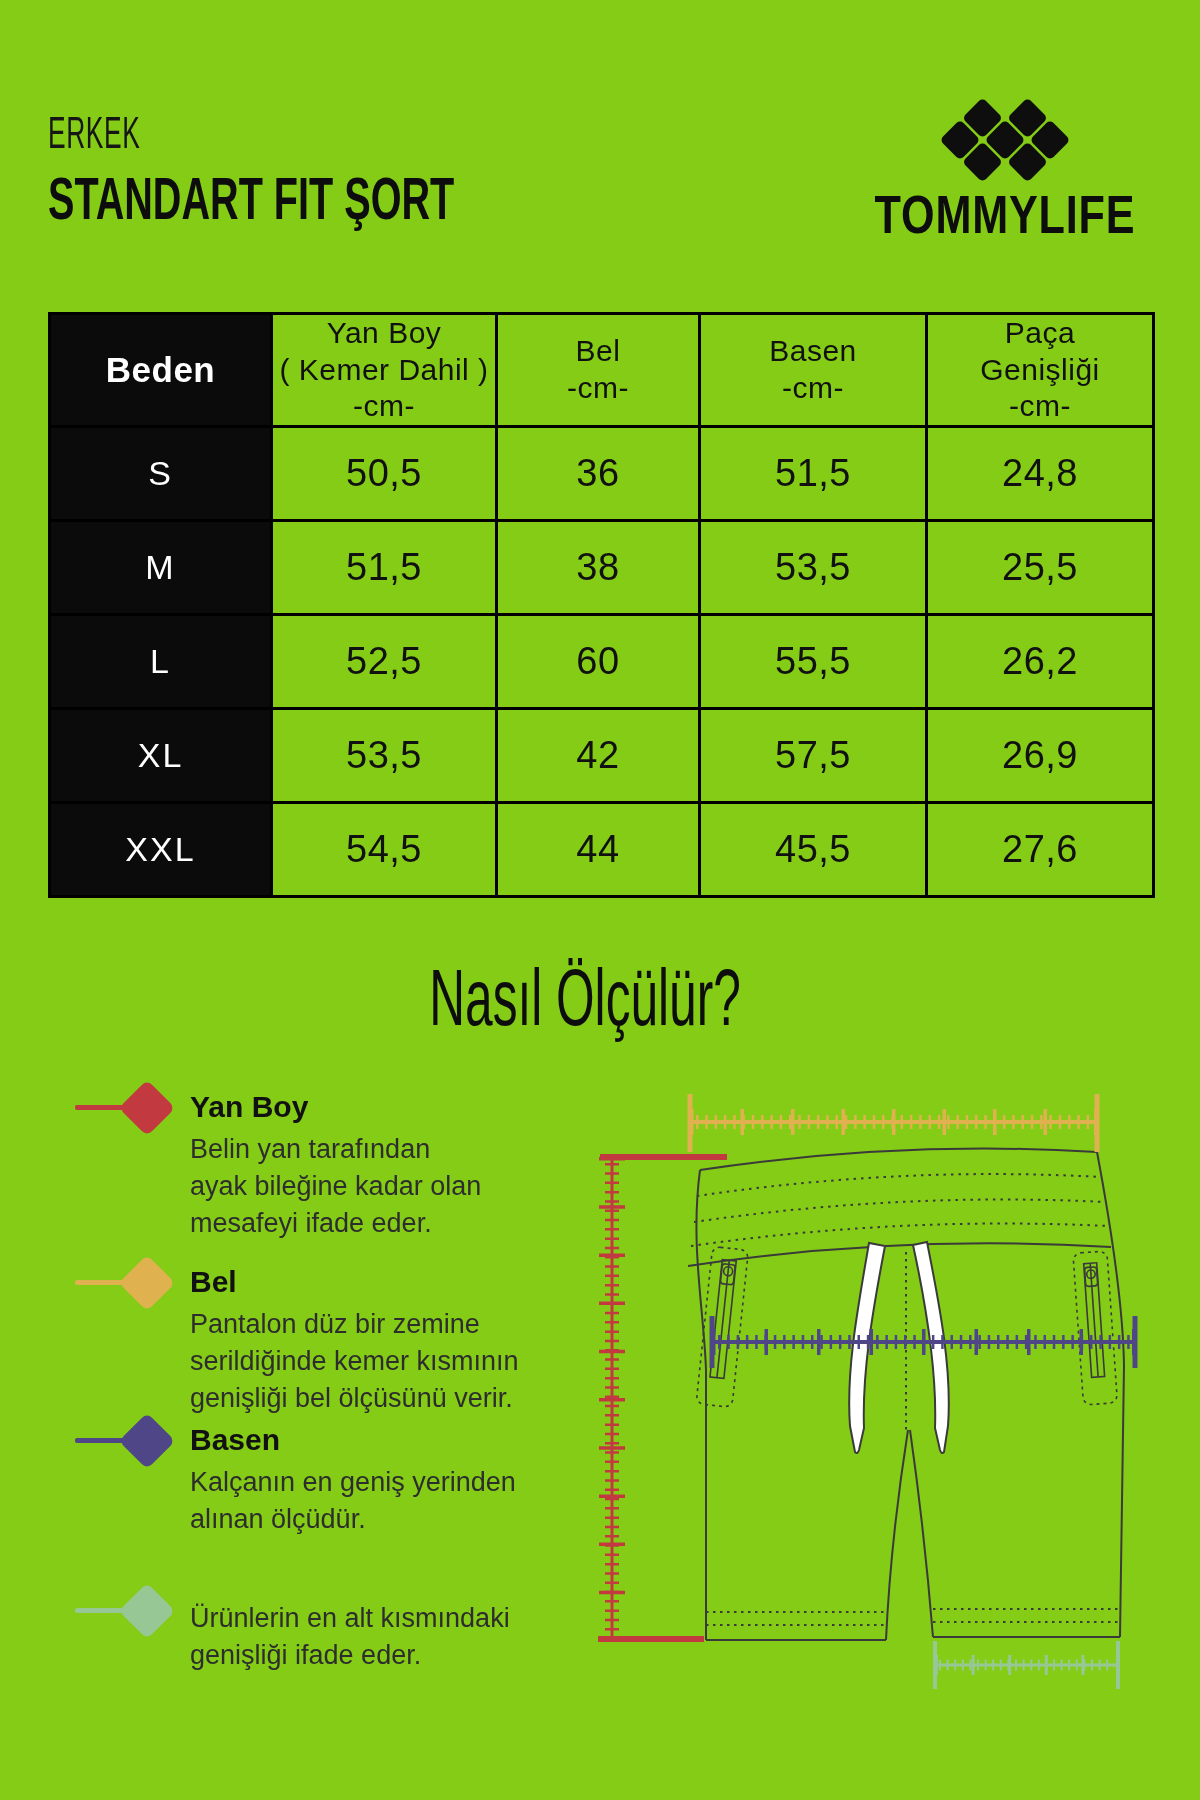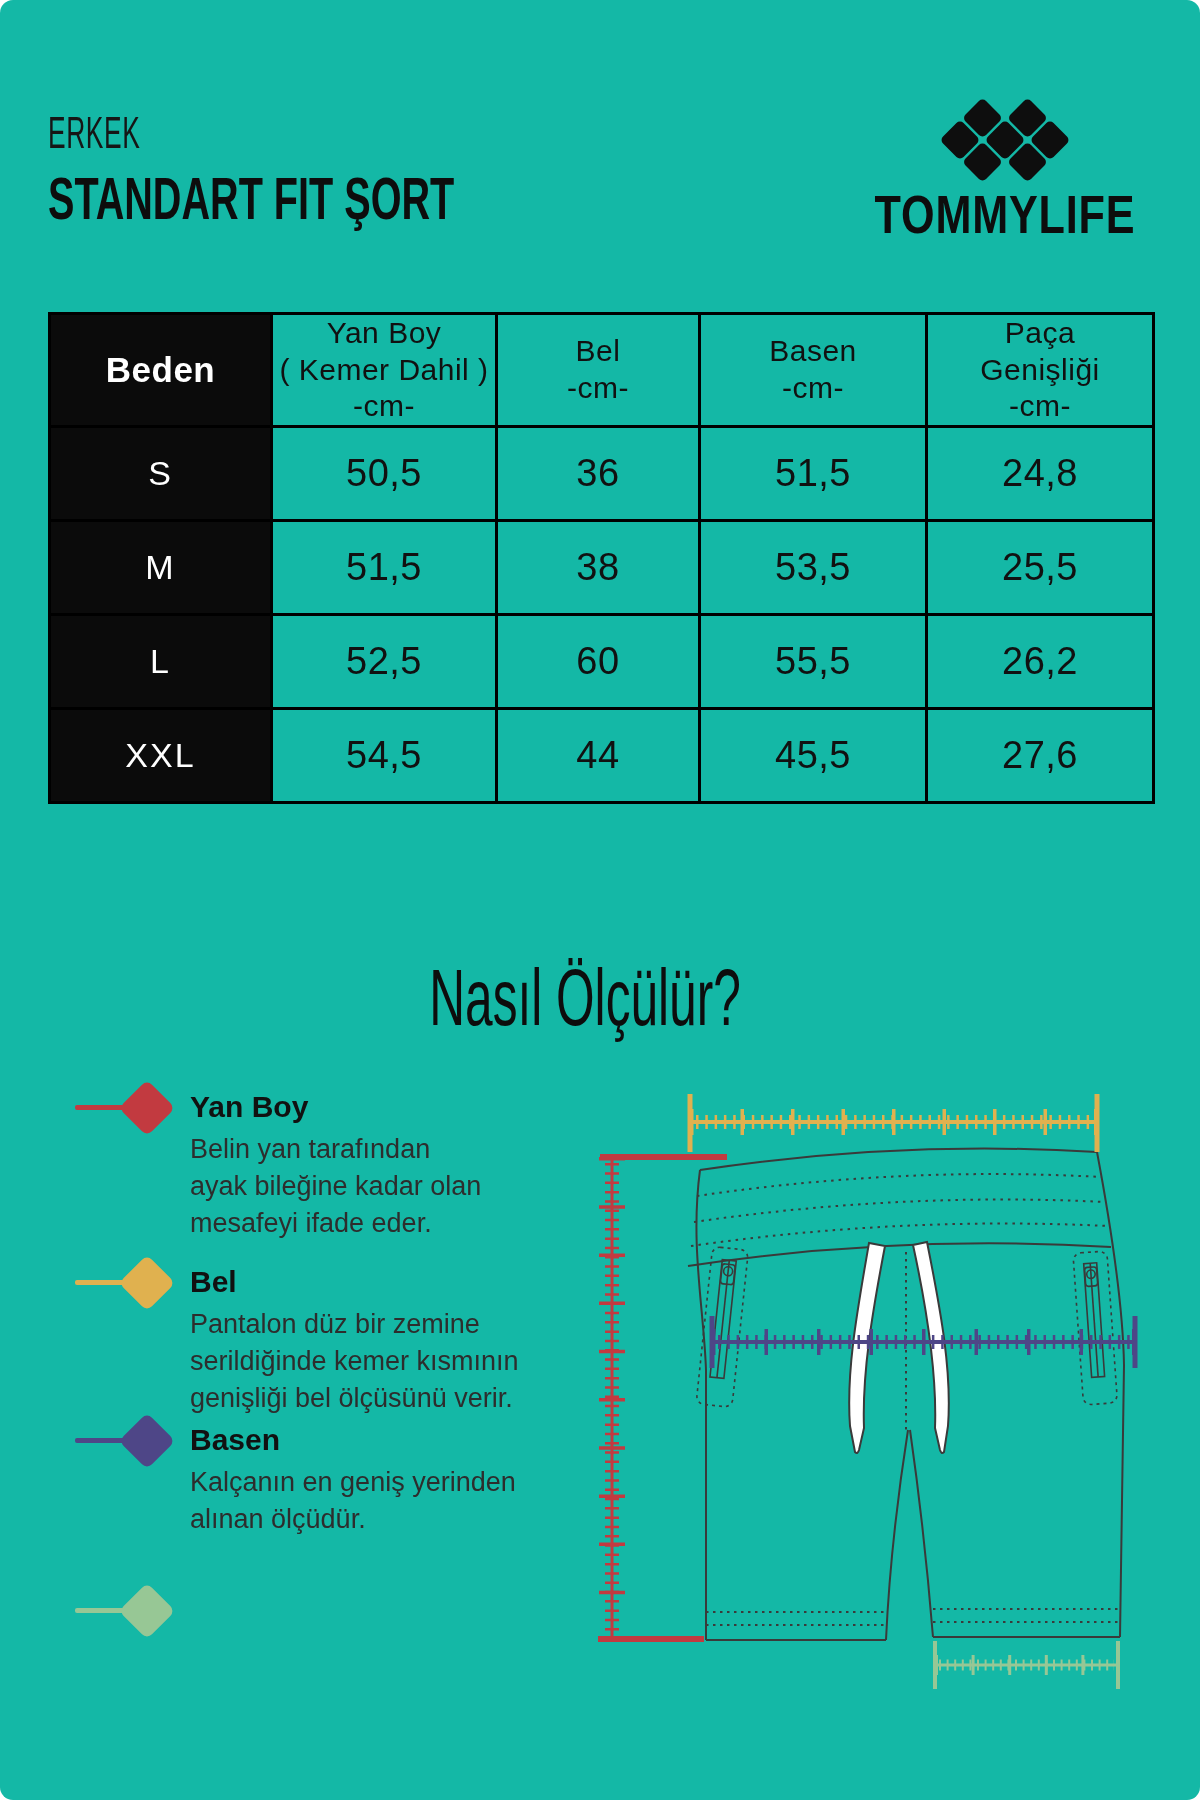--- a/index.html
+++ b/index.html
@@ -1,19 +1,19 @@
 <!DOCTYPE html>
 <html><head>
 <meta charset="utf-8">
 <style>
   * { margin:0; padding:0; box-sizing:border-box; }
   html,body { background:#ffffff; }
   .page {
-    position:relative; width:1200px; height:1800px; background:#14b8a6;
-    font-family:"Liberation Sans","DejaVu Sans",sans-serif; color:#1a1a1a; overflow:hidden;border-radius:13px;
+    position:relative; width:1200px; height:1800px; background:#84cc16;
+    font-family:"Liberation Sans","DejaVu Sans",sans-serif; color:#1a1a1a; overflow:hidden;
   }
   
   .category {
     position:absolute; left:48px; top:108px; font-size:44px; font-weight:400;
     color:#161616; transform:scaleX(0.60); transform-origin:left top; letter-spacing:1px; white-space:nowrap;
   }
   .product-title {
     position:absolute; left:48px; top:164px; font-size:60px; font-weight:700;
     color:#0d0d0d; transform:scaleX(0.66); transform-origin:left top; letter-spacing:0px; white-space:nowrap;
   }
@@ -112,20 +112,27 @@
         <td>25,5</td>
       </tr>
       <tr>
         <td class="dark">L</td>
         <td>52,5</td>
         <td>60</td>
         <td>55,5</td>
         <td>26,2</td>
       </tr>
       <tr>
+        <td class="dark">XL</td>
+        <td>53,5</td>
+        <td>42</td>
+        <td>57,5</td>
+        <td>26,9</td>
+      </tr>
+      <tr>
         <td class="dark">XXL</td>
         <td>54,5</td>
         <td>44</td>
         <td>45,5</td>
         <td>27,6</td>
       </tr>
     </tbody>
   </table>
 
   <div class="how-heading">Nasıl Ölçülür?</div>
@@ -167,20 +174,22 @@
 alınan ölçüdür.</div>
     </div>
   </div>
 
   <div class="legend-item" style="top:1593px">
     <div class="legend-marker">
       <span class="marker-line" style="background-color: rgb(151, 199, 149);"></span>
       <span class="marker-diamond" style="background-color: rgb(151, 199, 149);"></span>
     </div>
     <div class="legend-text">
+      <div class="legend-desc">Ürünlerin en alt kısmındaki
+genişliği ifade eder.</div>
     </div>
   </div>
 
   <svg class="diagram-svg" width="660" height="700" viewBox="540 1060 660 700">
 
     <g stroke="#3a3a3a" stroke-width="2" fill="none">
 
       <path d="M700,1170 Q900,1140 1097,1152"></path>
       <path stroke-dasharray="2.5 5" d="M697,1196 Q900,1166 1101,1177"></path>
       <path stroke-dasharray="2.5 5" d="M694,1222 Q900,1192 1105,1202"></path>

